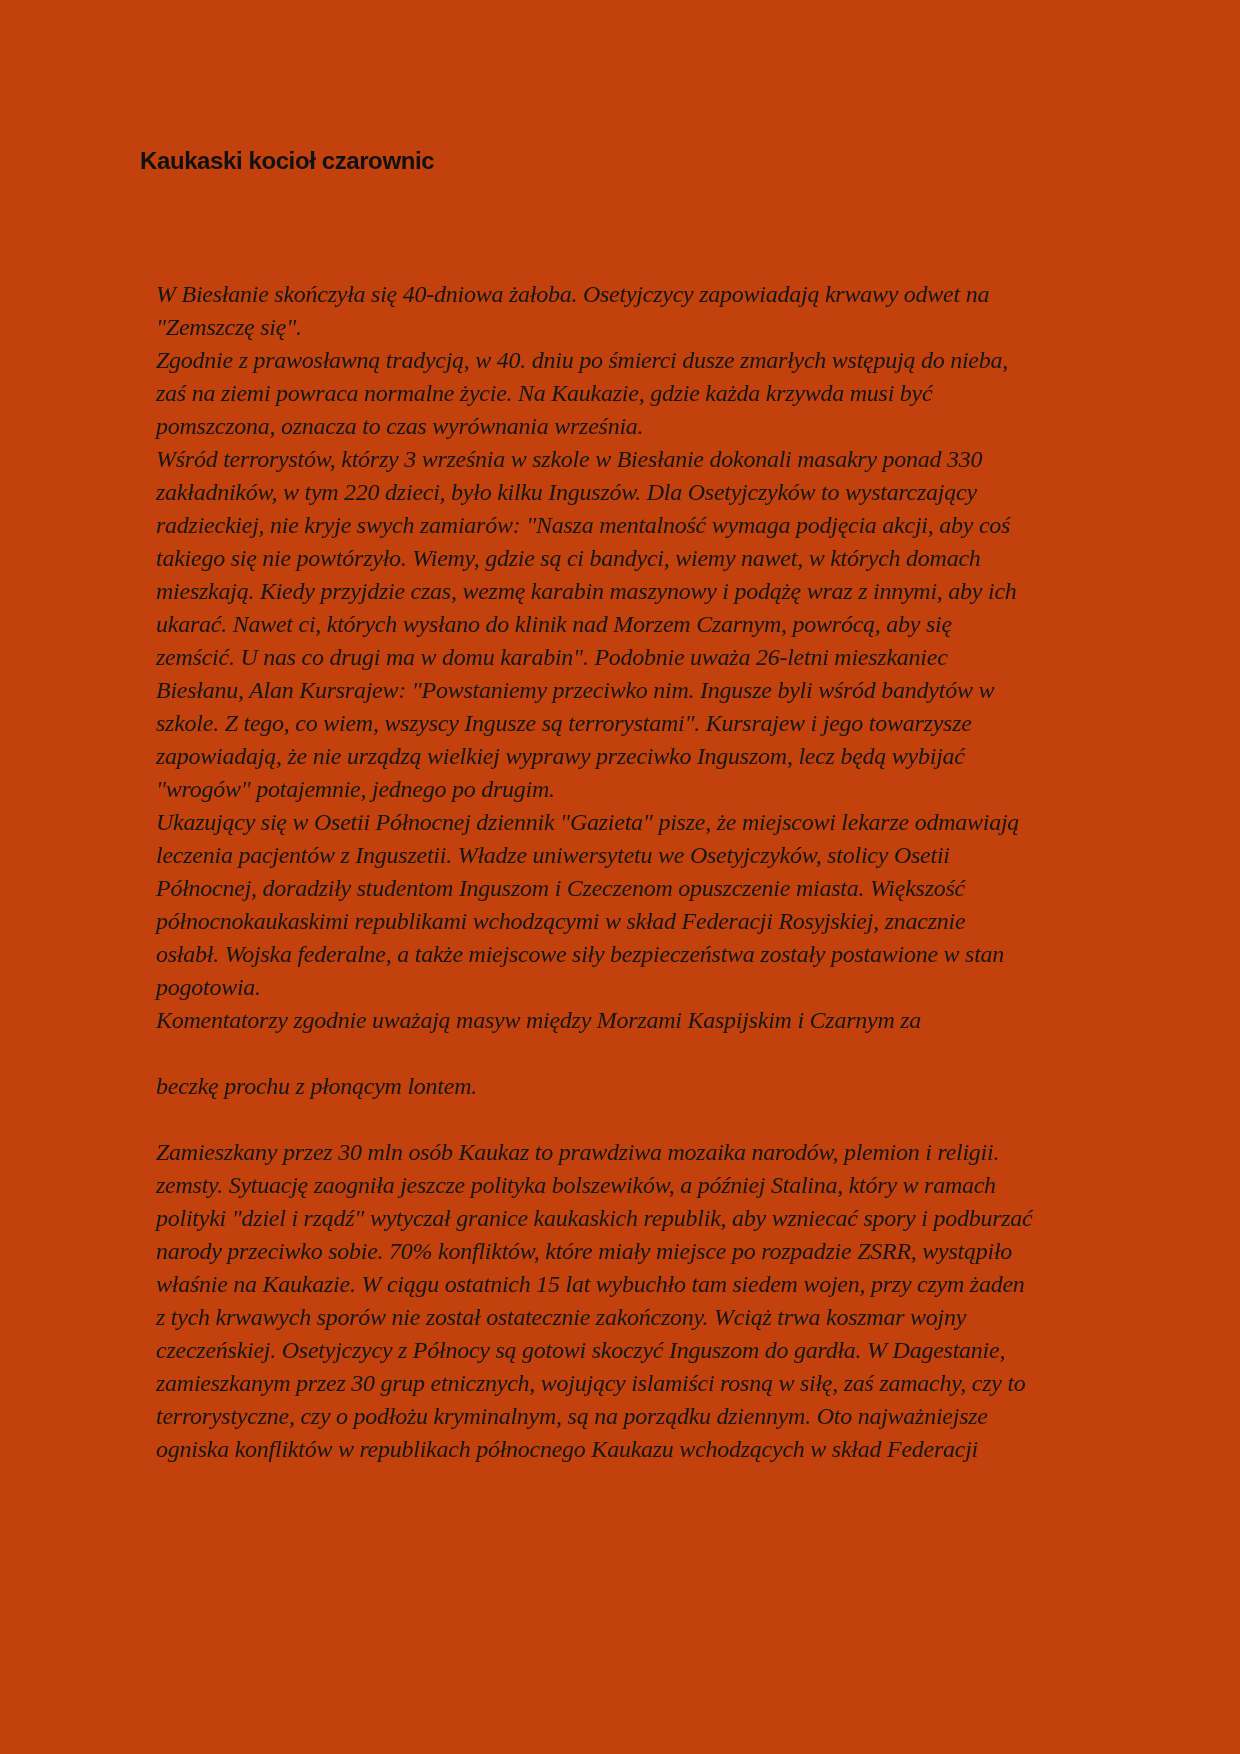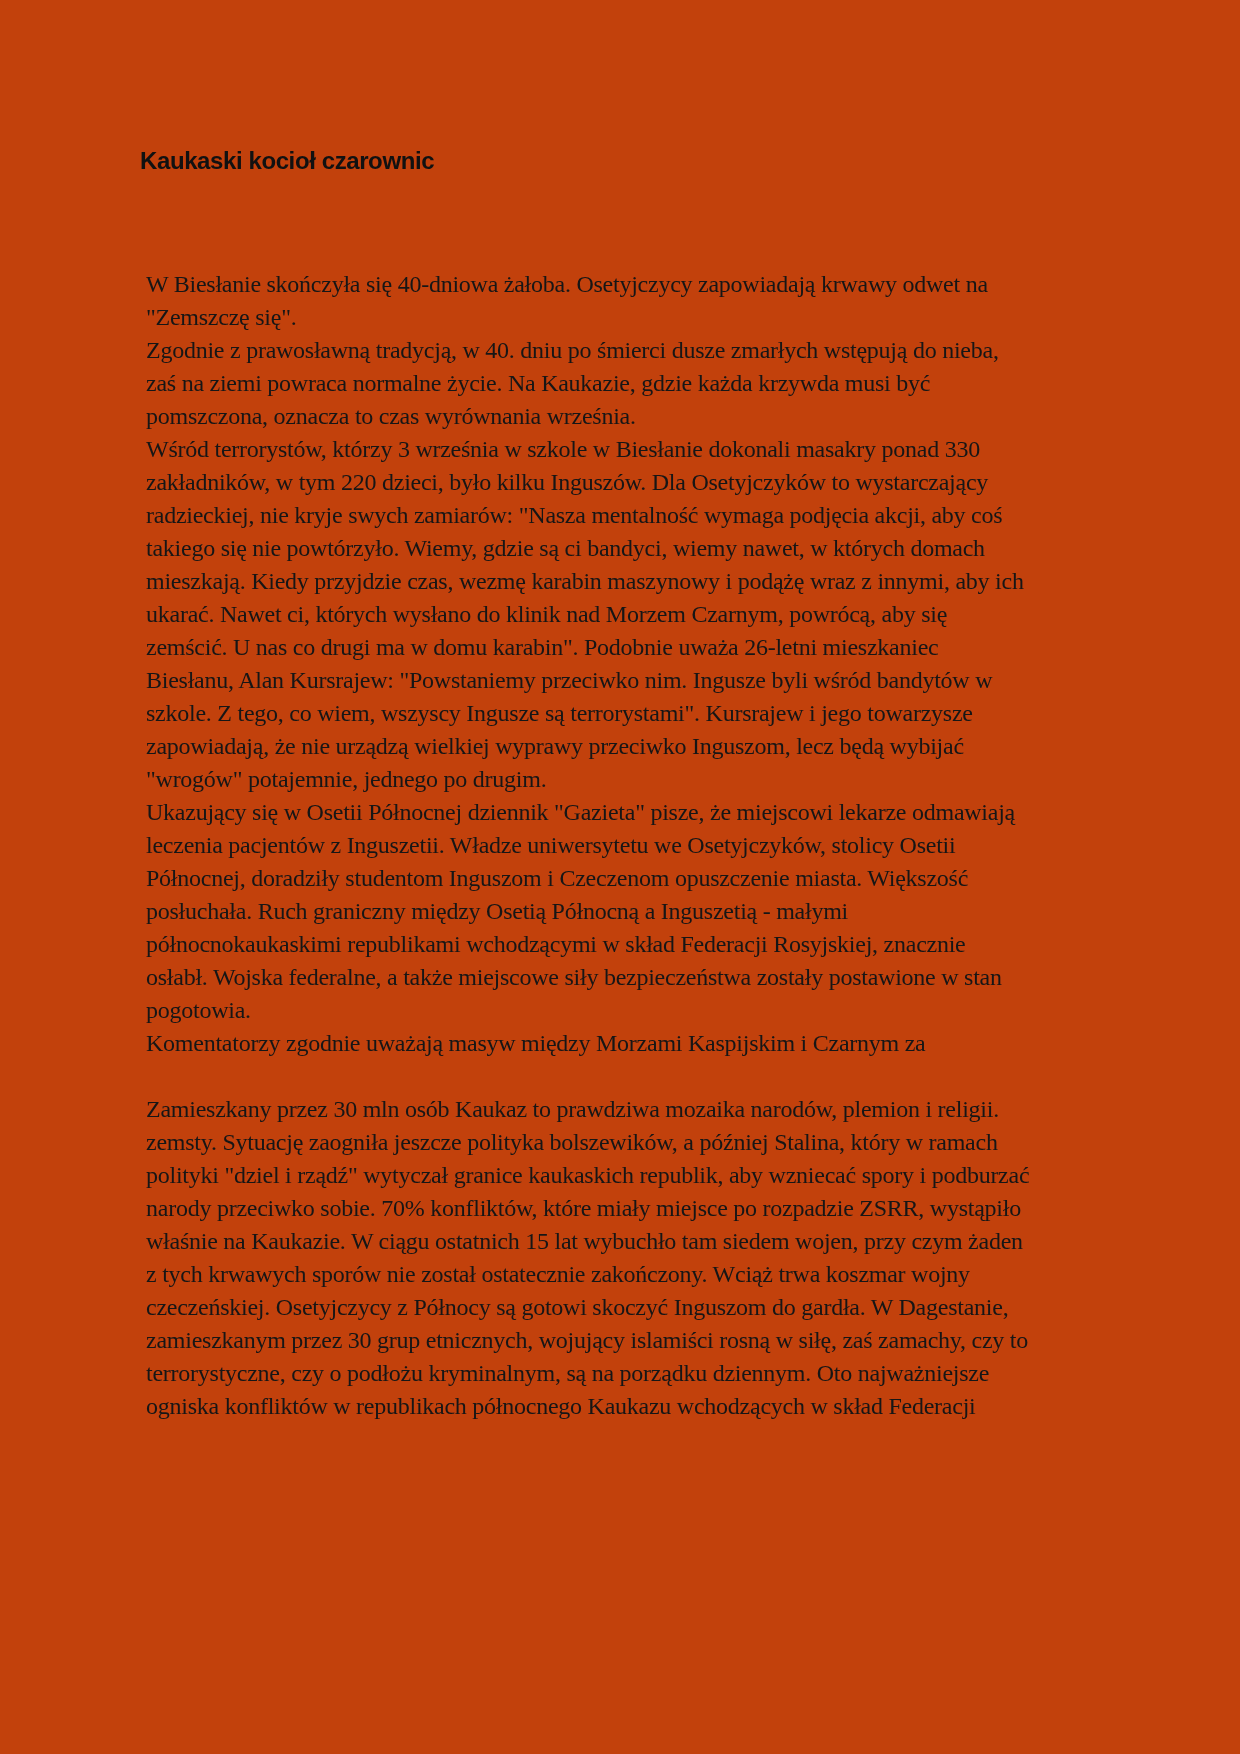--- a/index.html
+++ b/index.html
@@ -27,21 +27,21 @@
     letter-spacing: -0.4px;
     color: #111111;
     white-space: nowrap;
   }
   .doc-content {
     position: absolute;
     left: 138px;
     top: 260px;
     width: 990px;
   }
-  .para-block { margin: 8px; }
+  .para-block { margin: 18px; font-style: italic; }
   .para-block + .para-block { margin-top: 33px; }
   .doc-line {
     height: 33px;
     line-height: 33px;
     font-family: "Liberation Serif", serif;
     font-size: 24px;
     letter-spacing: -0.25px;
     white-space: nowrap;
     color: #161616;
   }
@@ -90,31 +90,34 @@
         <div class="doc-line">zapowiadają, że nie urządzą wielkiej wyprawy przeciwko Inguszom, lecz będą wybijać</div>
 
         <div class="doc-line">"wrogów" potajemnie, jednego po drugim.</div>
 
         <div class="doc-line">Ukazujący się w Osetii Północnej dziennik "Gazieta" pisze, że miejscowi lekarze odmawiają</div>
 
         <div class="doc-line">leczenia pacjentów z Inguszetii. Władze uniwersytetu we Osetyjczyków, stolicy Osetii</div>
 
         <div class="doc-line">Północnej, doradziły studentom Inguszom i Czeczenom opuszczenie miasta. Większość</div>
 
-        <div class="doc-line">posłuchała. Ruch graniczny między Osetią Północną a Inguszetią - małymi</div>
 
         <div class="doc-line">północnokaukaskimi republikami wchodzącymi w skład Federacji Rosyjskiej, znacznie</div>
 
         <div class="doc-line">osłabł. Wojska federalne, a także miejscowe siły bezpieczeństwa zostały postawione w stan</div>
 
         <div class="doc-line">pogotowia.</div>
 
         <div class="doc-line">Komentatorzy zgodnie uważają masyw między Morzami Kaspijskim i Czarnym za</div>
       </div>
 
+    <div class="para-block">
+
+        <div class="doc-line">beczkę prochu z płonącym lontem.</div>
+      </div>
 
     <div class="para-block">
 
         <div class="doc-line">Zamieszkany przez 30 mln osób Kaukaz to prawdziwa mozaika narodów, plemion i religii.</div>
 
 
         <div class="doc-line">zemsty. Sytuację zaogniła jeszcze polityka bolszewików, a później Stalina, który w ramach</div>
 
         <div class="doc-line">polityki "dziel i rządź" wytyczał granice kaukaskich republik, aby wzniecać spory i podburzać</div>
 

